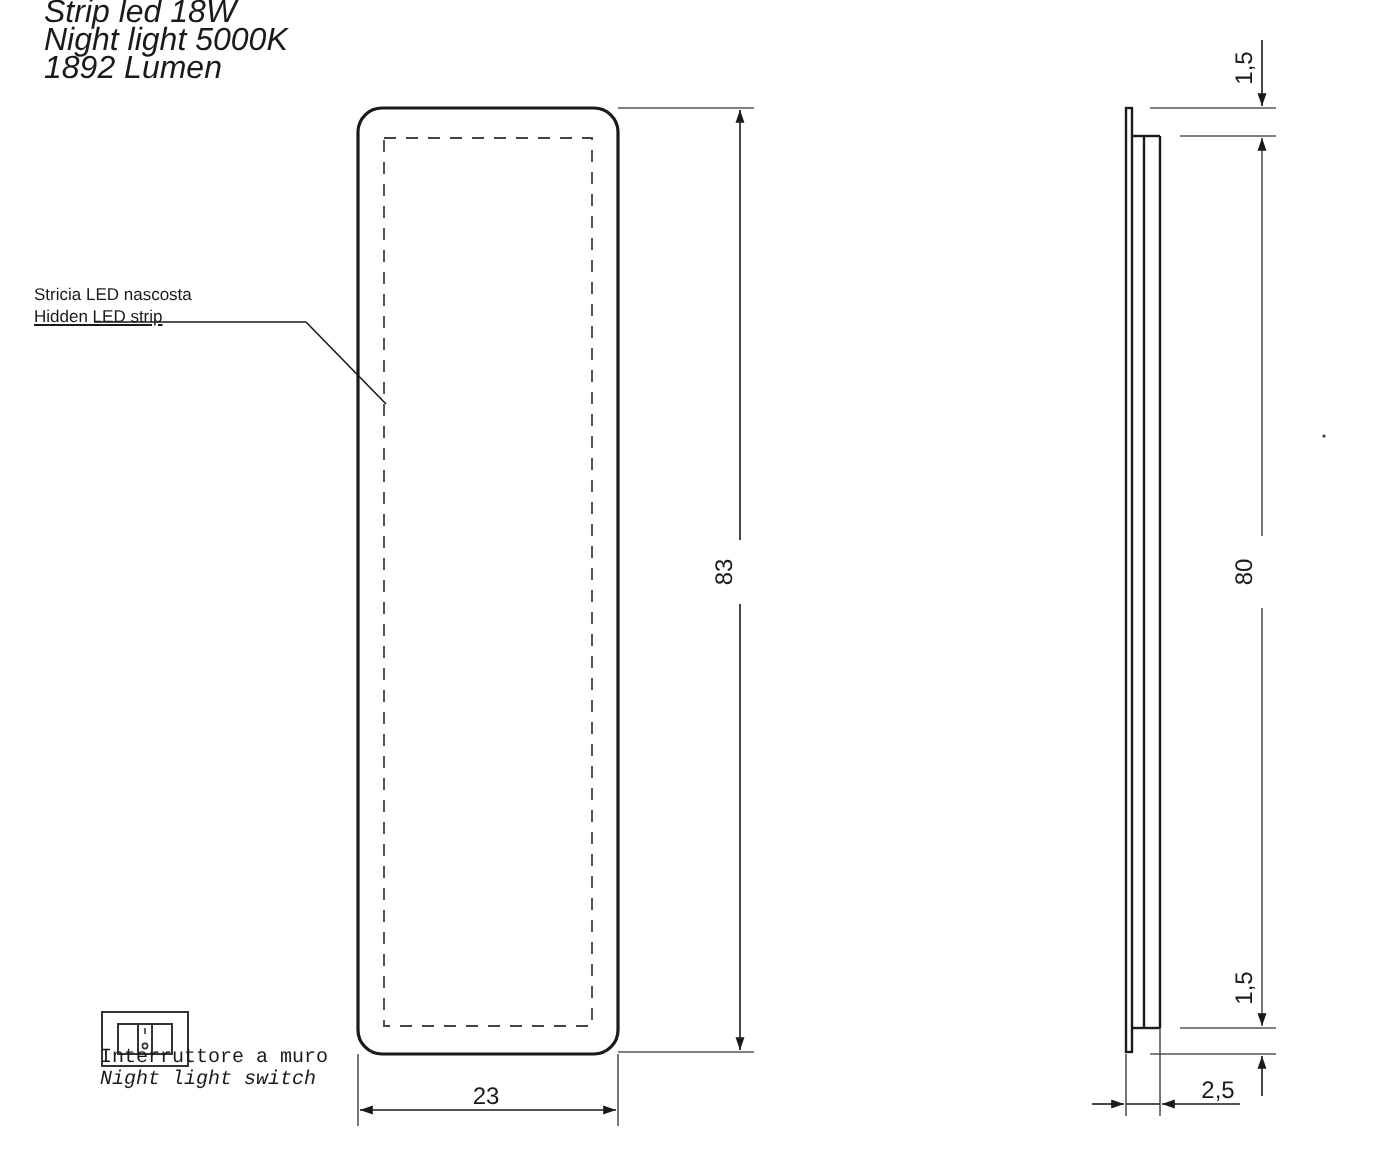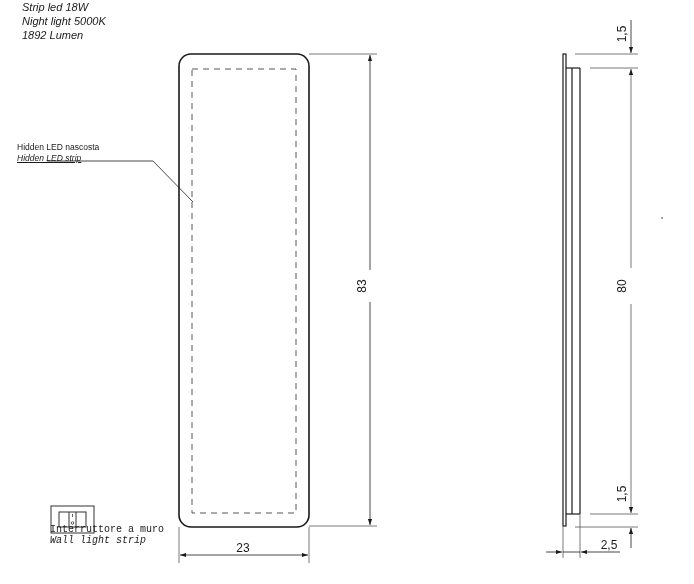--- a/index.html
+++ b/index.html
@@ -1,36 +1,36 @@
 <!DOCTYPE html>
 <html><head>
   <meta charset="utf-8">
   <style>
     html, body { margin: 0; padding: 0; background: #ffffff; }
     body { width: 694px; height: 584px; position: relative; overflow: hidden; font-family: "Liberation Sans", sans-serif; color: #1a1a1a; }
-    .spec { position: absolute; left: 22px; top: 0px; font-size: 11px; font-style: italic; line-height: 14px; }
+    .spec { position: absolute; left: 22px; top: 0px; font-size: 16px; font-style: italic; line-height: 14px; }
     .spec div { white-space: nowrap; }
     .callout { position: absolute; left: 17px; top: 142px; font-size: 8.5px; line-height: 11px; }
-    .callout .en { font-style: italic; text-decoration: underline; }
+    .callout .en { text-decoration: underline; }
     .switch-label { position: absolute; left: 50px; top: 524px; font-size: 10px; line-height: 11px; font-family: Liberation Mono, monospace; }
     .switch-label .en { font-style: italic; }
     svg { position: absolute; left: 0; top: 0; }
     .dim { font-size: 12px; fill: #1a1a1a; }
   </style>
 </head>
 <body>
 
 <div class="spec">
   <div>Strip led 18W</div>
   <div>Night light 5000K</div>
   <div>1892 Lumen</div>
 </div>
 
 <div class="callout">
-  <div>Hidden LED nascosta</div>
+  <div>Stricia LED nascosta</div>
   <div class="en">Hidden LED strip</div>
 </div>
 
 <svg width="694" height="584" viewBox="0 0 694 584">
   <defs>
     <marker id="arr" viewBox="0 0 10 10" refX="10" refY="5" markerWidth="8" markerHeight="8" orient="auto-start-reverse">
       <path d="M0,1.5 L10,5 L0,8.5 z" fill="#1a1a1a"></path>
     </marker>
   </defs>
 
@@ -99,14 +99,14 @@
   <text class="dim" x="243" y="552" text-anchor="middle">23</text>
   <text class="dim" x="0" y="0" text-anchor="middle" transform="translate(366,286) rotate(-90)">83</text>
   <text class="dim" x="0" y="0" text-anchor="middle" transform="translate(626,34) rotate(-90)">1,5</text>
   <text class="dim" x="0" y="0" text-anchor="middle" transform="translate(626,286) rotate(-90)">80</text>
   <text class="dim" x="0" y="0" text-anchor="middle" transform="translate(626,494) rotate(-90)">1,5</text>
   <text class="dim" x="609" y="549" text-anchor="middle">2,5</text>
 </svg>
 
 <div class="switch-label">
   <div>Interruttore a muro</div>
-  <div class="en">Wall light strip</div>
+  <div class="en">Night light switch</div>
 </div>
 
 </body></html>

